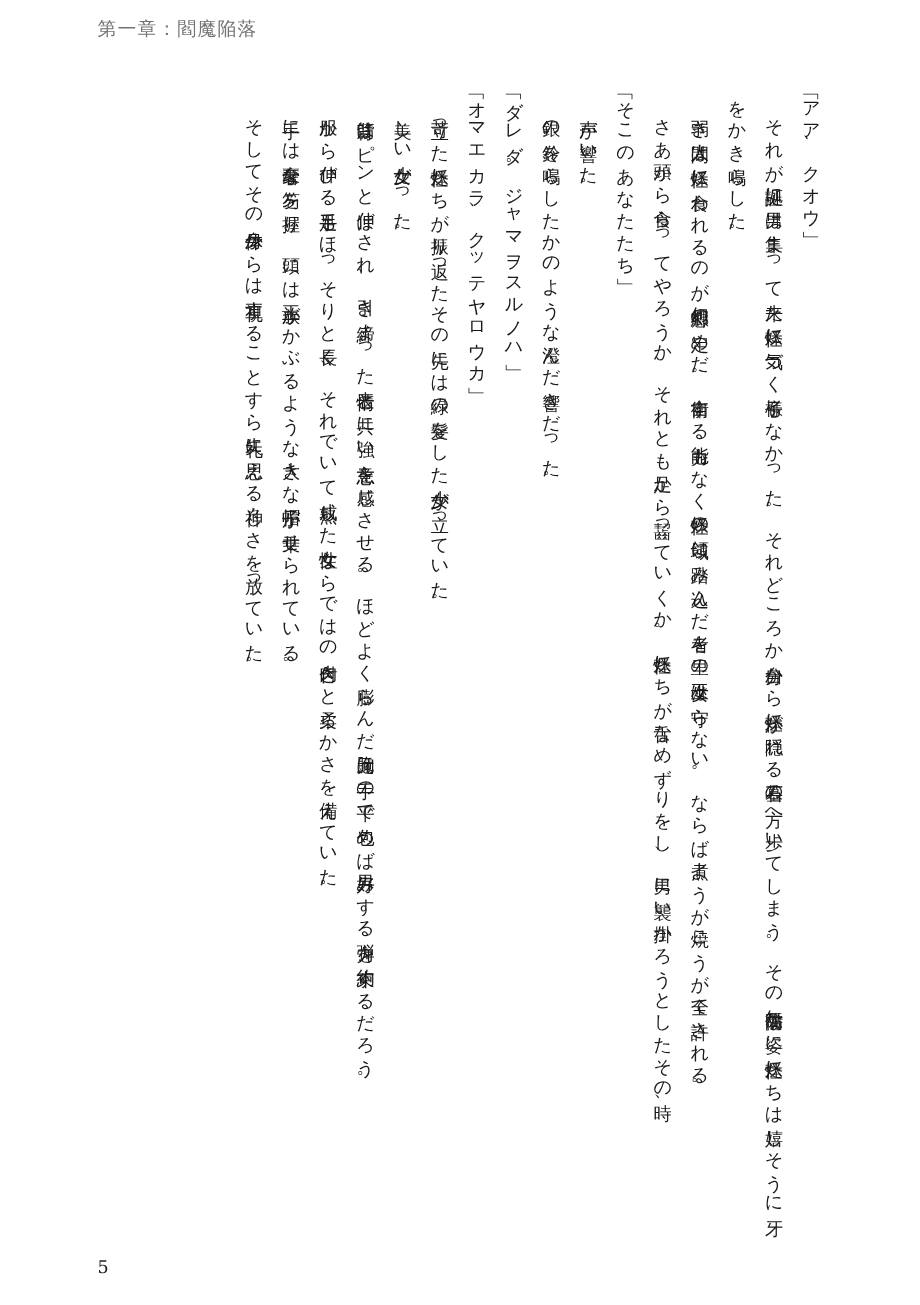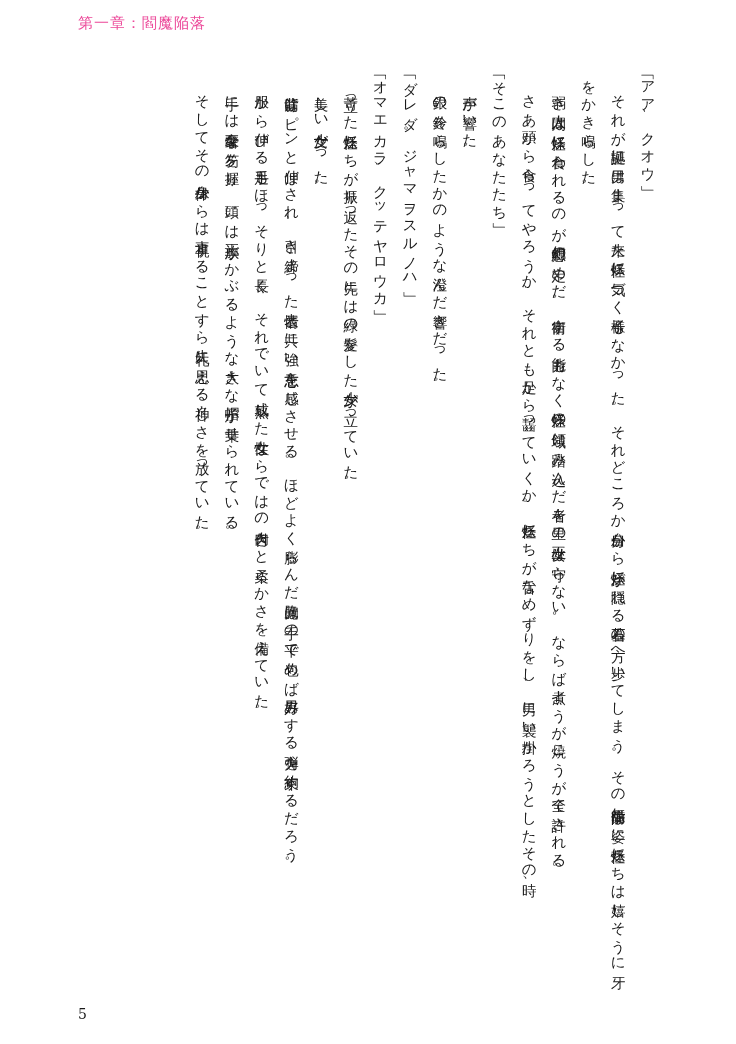--- a/index.html
+++ b/index.html
@@ -16,21 +16,21 @@
     color: #1a1a1a;
     overflow: hidden;
     box-sizing: border-box;
   }
   .chapter-header {
     position: absolute;
     top: 14px;
     left: 78px;
     font-size: 15px;
     letter-spacing: 1px;
-    color: #ec4899;
+    color: #737373;
     white-space: nowrap;
   }
   .page-number {
     position: absolute;
     left: 78px;
     bottom: 22px;
     font-size: 14px;
     color: #1a1a1a;
   }
   

